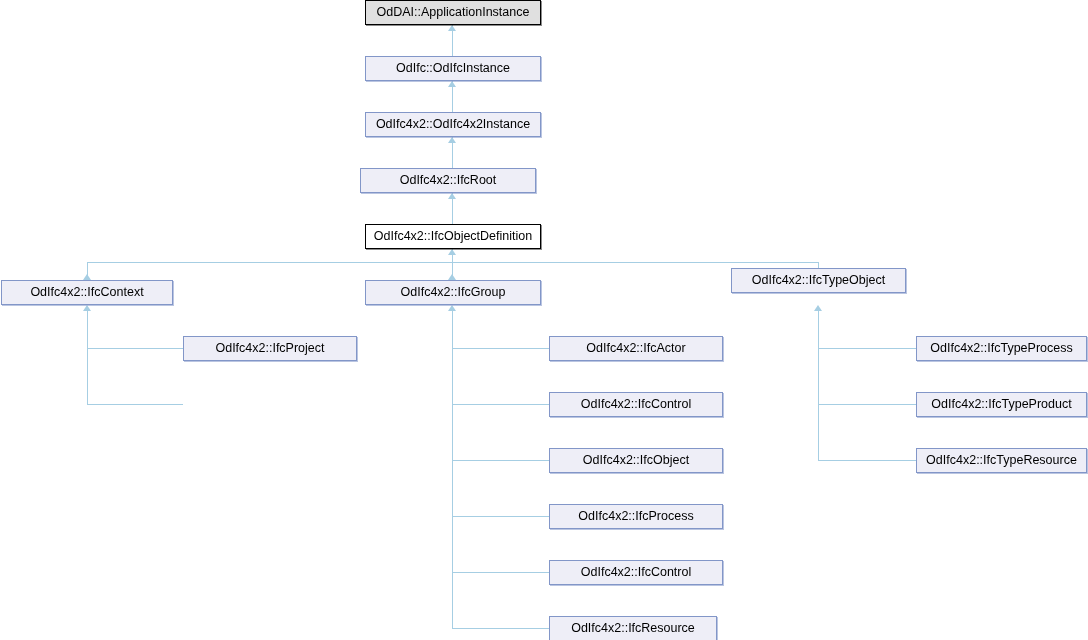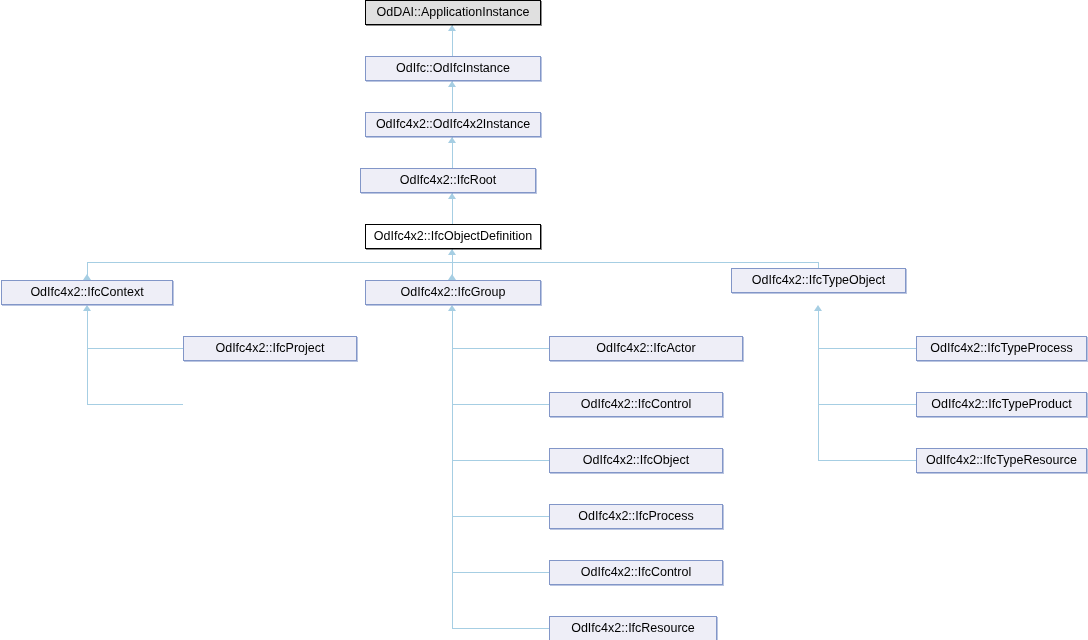--- a/index.html
+++ b/index.html
@@ -145,21 +145,21 @@
 
   <div class="node" style="left:731px; top:268px; width:175px;">
     <span class="node-label">OdIfc4x2::IfcTypeObject</span>
   </div>
 
   <div class="node" style="left:183px; top:336px; width:174px;">
     <span class="node-label">OdIfc4x2::IfcProject</span>
   </div>
 
 
-  <div class="node" style="left:549px; top:336px; width:194px;">
+  <div class="node" style="left:549px; top:336px; width:174px;">
     <span class="node-label">OdIfc4x2::IfcActor</span>
   </div>
 
   <div class="node" style="left:549px; top:392px; width:174px;">
     <span class="node-label">OdIfc4x2::IfcControl</span>
   </div>
 
   <div class="node" style="left:549px; top:448px; width:174px;">
     <span class="node-label">OdIfc4x2::IfcObject</span>
   </div>

